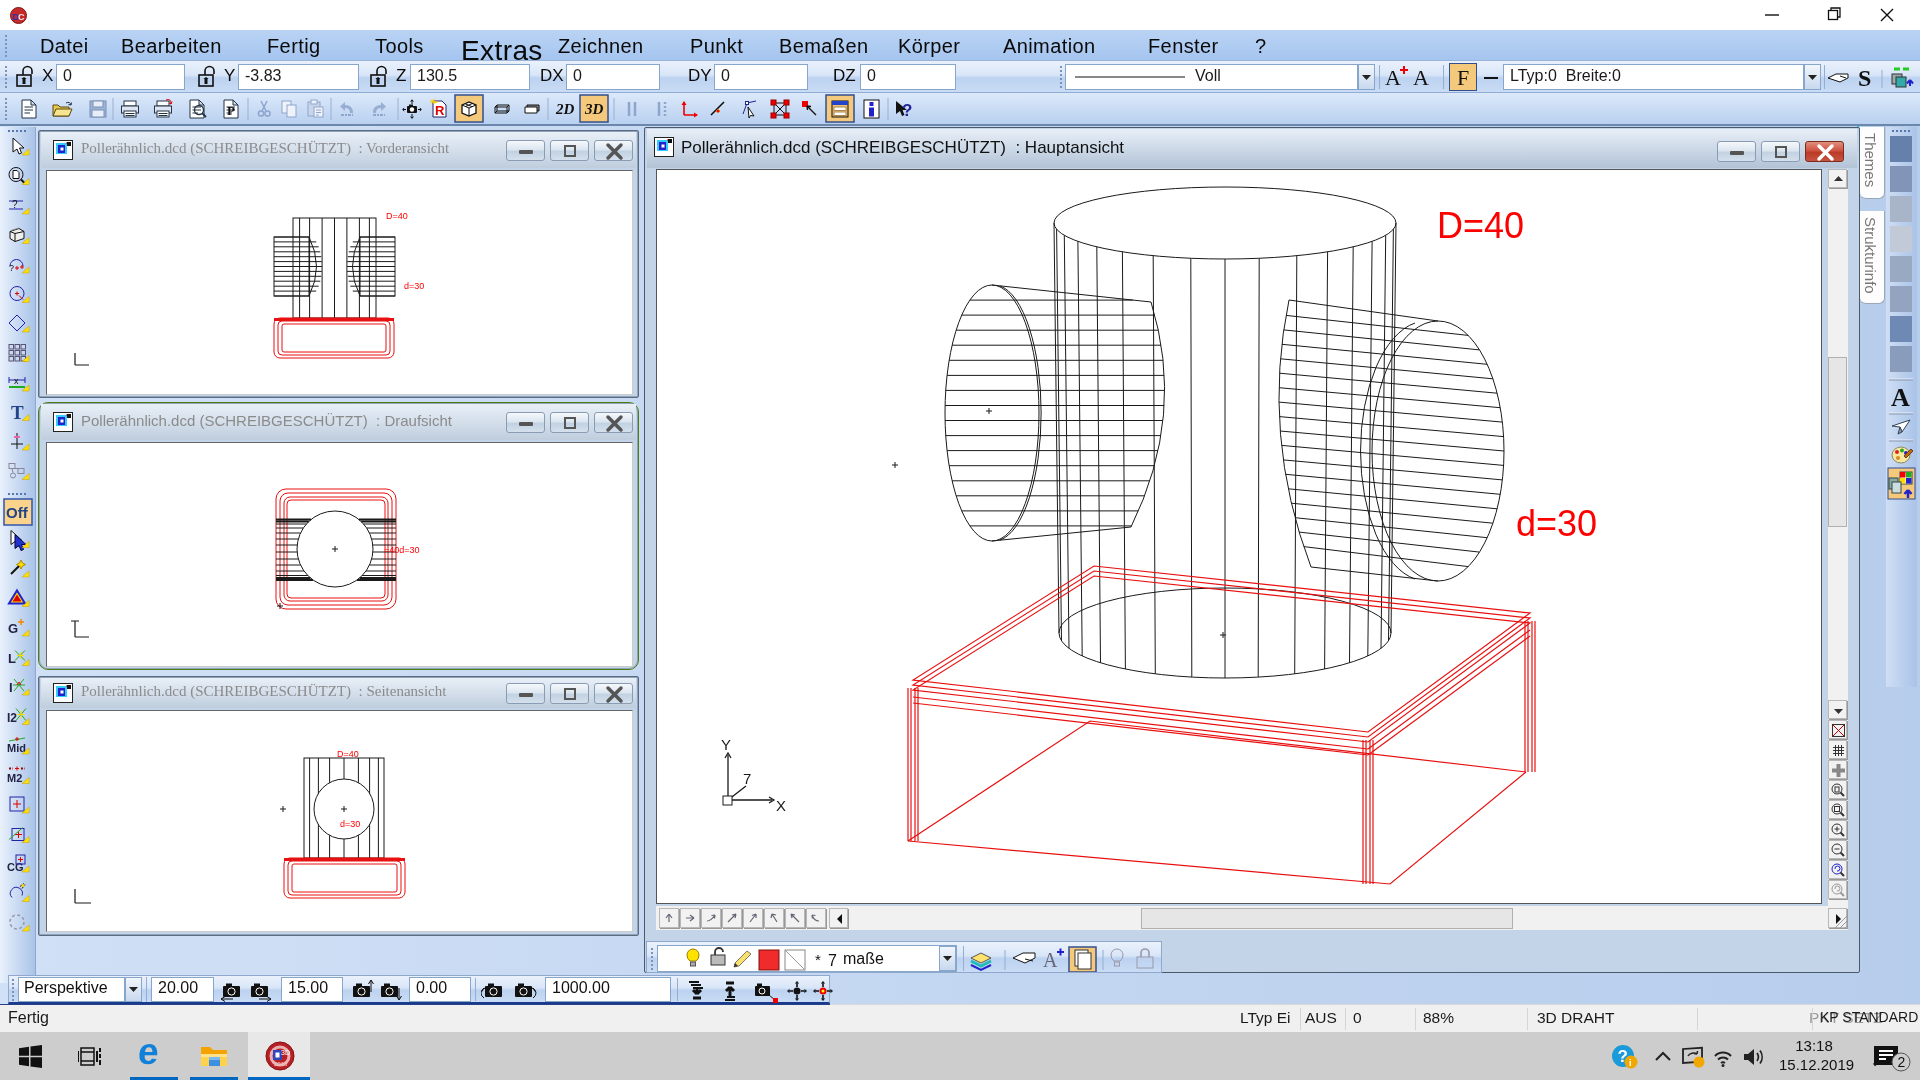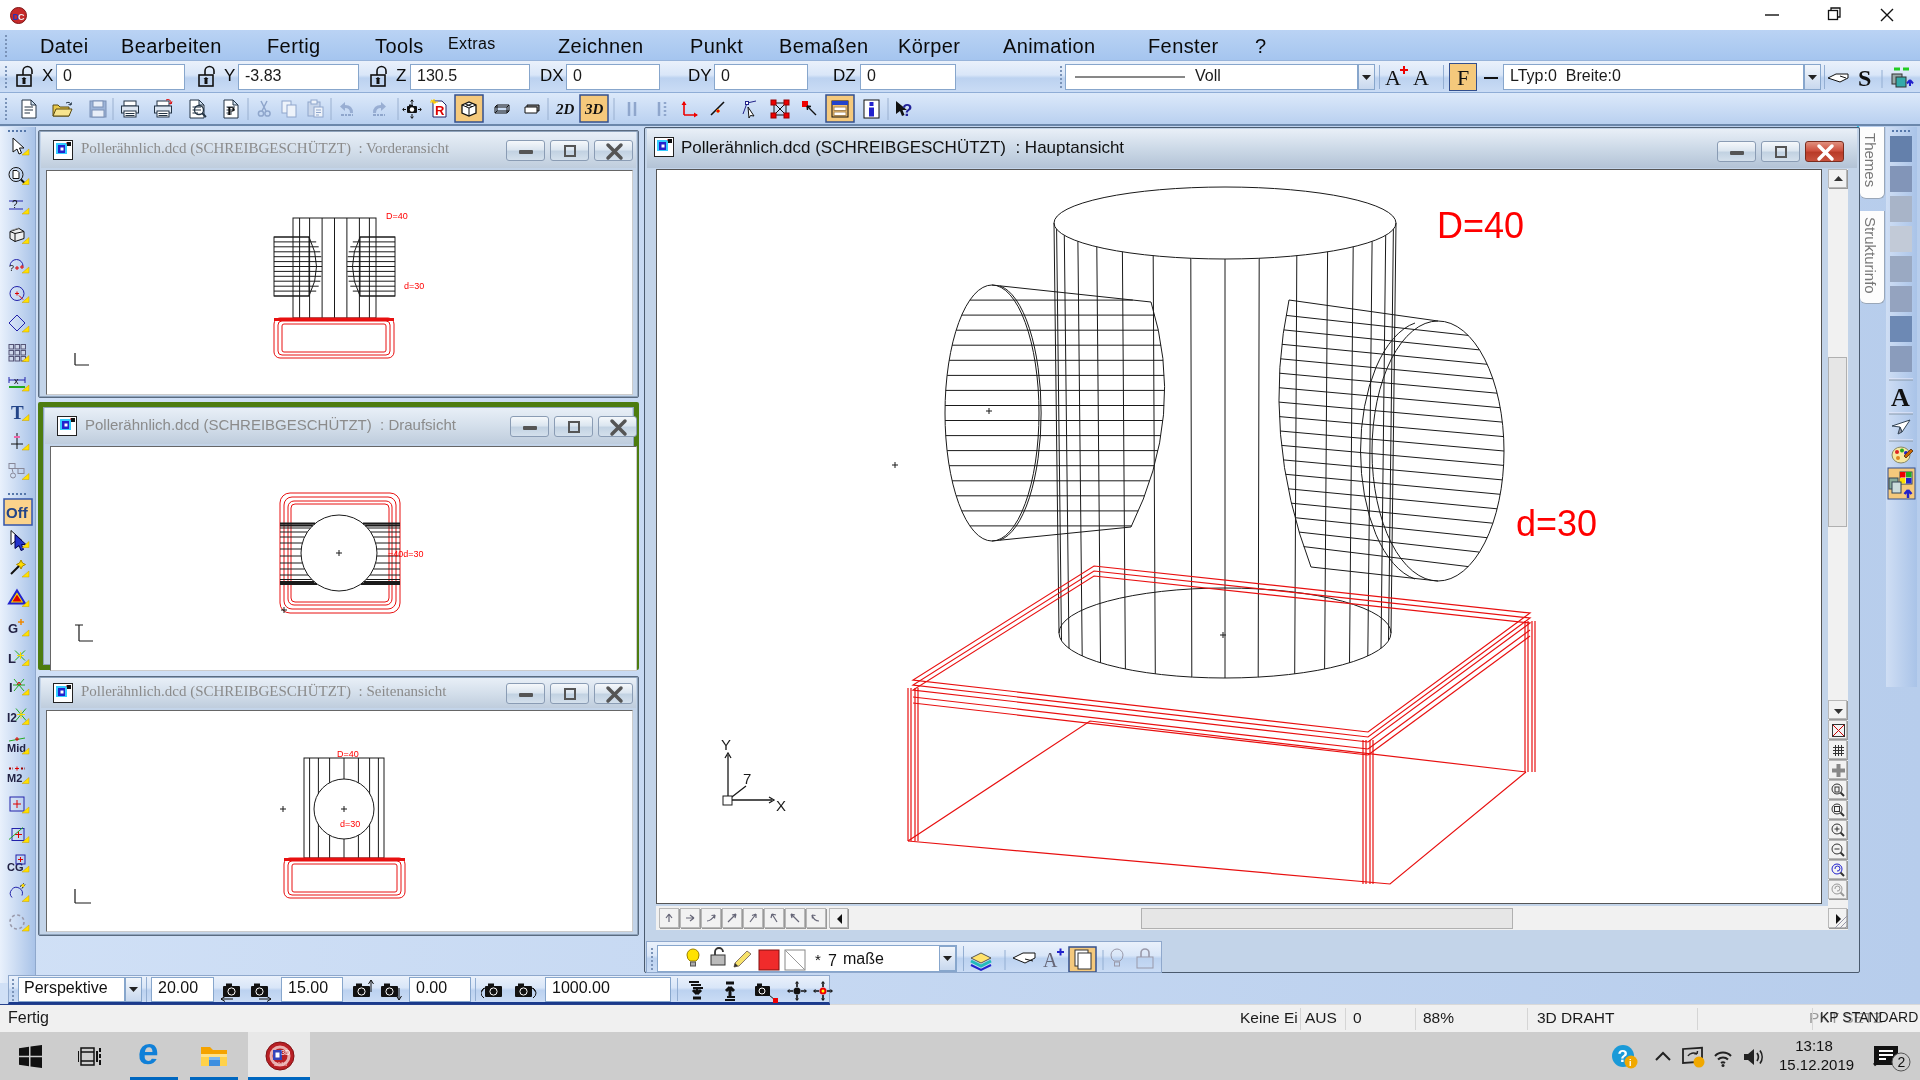--- a/index.html
+++ b/index.html
@@ -21,21 +21,21 @@
         <path d="M73 10.5 V8 H82 V17 H79.5" fill="none" stroke="#111" stroke-width="1.3"></path>
         <path d="M123 9 L135 21 M135 9 L123 21" stroke="#111" stroke-width="1.4"></path>
       </svg>
     </div>
     <div class="abs" style="left:0;top:30px;width:1920px;height:31px;background:linear-gradient(#bad3f4,#a5c5ef);border-bottom:1px solid #98b4da">
       <div class="abs grip" style="left:5px;top:5px"></div>
       <div class="abs" style="left:40px;top:5px;font-size:20px;letter-spacing:0.4px;color:#0a0a0a">Datei</div>
       <div class="abs" style="left:121px;top:5px;font-size:20px;letter-spacing:0.4px;color:#0a0a0a">Bearbeiten</div>
       <div class="abs" style="left:267px;top:5px;font-size:20px;letter-spacing:0.4px;color:#0a0a0a">Fertig</div>
       <div class="abs" style="left:375px;top:5px;font-size:20px;letter-spacing:0.4px;color:#0a0a0a">Tools</div>
-      <div class="abs" style="left:448px;top:5px;font-size:16px;letter-spacing:0.4px;color:#0a0a0a">Extras</div>
+      <div class="abs" style="left:461px;top:5px;font-size:28px;letter-spacing:0.4px;color:#0a0a0a">Extras</div>
       <div class="abs" style="left:558px;top:5px;font-size:20px;letter-spacing:0.4px;color:#0a0a0a">Zeichnen</div>
       <div class="abs" style="left:690px;top:5px;font-size:20px;letter-spacing:0.4px;color:#0a0a0a">Punkt</div>
       <div class="abs" style="left:779px;top:5px;font-size:20px;letter-spacing:0.4px;color:#0a0a0a">Bemaßen</div>
       <div class="abs" style="left:898px;top:5px;font-size:20px;letter-spacing:0.4px;color:#0a0a0a">Körper</div>
       <div class="abs" style="left:1003px;top:5px;font-size:20px;letter-spacing:0.4px;color:#0a0a0a">Animation</div>
       <div class="abs" style="left:1148px;top:5px;font-size:20px;letter-spacing:0.4px;color:#0a0a0a">Fenster</div>
       <div class="abs" style="left:1255px;top:5px;font-size:20px;letter-spacing:0.4px;color:#0a0a0a">?</div>
     </div>
     <div class="abs tbtop" style="left:0;top:61px;width:1920px;height:32px;border-bottom:1px solid #8fadd6">
       <div class="abs grip" style="left:5px;top:5px"></div>
@@ -729,21 +729,21 @@
           <path d="M 313 66 Q 298 95.5 313 125" stroke="#1a1a1a" stroke-width="1" fill="none"></path>
           <rect x="227" y="147" width="120" height="40" rx="6" stroke="#e81010" stroke-width="1" fill="none"></rect>
           <rect x="231" y="150" width="112" height="34" rx="4" stroke="#e81010" stroke-width="1" fill="none"></rect>
           <rect x="235" y="153" width="104" height="28" rx="2" stroke="#e81010" stroke-width="1" fill="none"></rect>
           <line x1="227" y1="148.5" x2="347" y2="148.5" stroke="#e81010" stroke-width="3"></line>
           <text x="339" y="48" font-size="9" fill="#f00" font-family="Liberation Sans, sans-serif">D=40</text>
           <text x="357" y="118" font-size="9" fill="#f00" font-family="Liberation Sans, sans-serif">d=30</text>
           <path d="M 28 182 V 194 M 28 194 H 42" stroke="#1a1a1a" stroke-width="1.2" fill="none"></path>
         </svg></div>
     </div>
-    <div style="position:absolute;left:38px;top:402px;width:601px;height:268px;background:#c3d4e9;border:5px solid #4d7c0f;box-shadow:0 0 0 1px #8fa3bb inset;border-radius:2px">
+    <div style="position:absolute;left:38px;top:402px;width:601px;height:268px;background:#c3d4e9;border:1px solid #4d7c0f;box-shadow:0 0 0 1px #8fa3bb inset;border-radius:10px">
       <div style="position:absolute;left:2px;top:1px;right:2px;height:36px;background:linear-gradient(#e8eff7,#d4dfeb 50%,#bfcddd)">
         <div style="position:absolute;left:12px;top:8px;width:20px;height:20px;background:#fff;border:1px solid #222"><svg width="18" height="18">
             <rect x="2" y="2" width="11" height="11" fill="#33ccff"></rect>
             <rect x="4" y="4" width="7" height="8" fill="#2222cc"></rect>
             <rect x="6.5" y="6.5" width="3" height="3" fill="#fff"></rect>
             <path d="M12 2 l2 0 0 2" stroke="#e00" fill="none"></path>
             <rect x="13" y="1" width="4" height="4" fill="#111"></rect>
           </svg></div>
         <div style="position:absolute;left:40px;top:8px;font-size:15px;color:#8b8b8b;font-family:'Liberation Sans',sans-serif;white-space:nowrap">Pollerähnlich.dcd (SCHREIBGESCHÜTZT)&nbsp; : Draufsicht</div>
       </div>
@@ -952,21 +952,21 @@
           <circle cx="10" cy="11" r="3.5" fill="#e00"></circle>
           <circle cx="10" cy="11" r="1.5" fill="#ff0"></circle>
           <path d="M10 2 V7 M10 15 V20 M1 11 H6 M14 11 H19" stroke="#111" stroke-width="1.6"></path>
           <path d="M8.5 3.5 L10 1.5 L11.5 3.5 M8.5 18.5 L10 20.5 L11.5 18.5 M2.5 9.5 L0.5 11 L2.5 12.5 M17.5 9.5 L19.5 11 L17.5 12.5" stroke="#111" fill="none"></path>
         </g>
       </svg>
     </div>
     <div class="abs" style="left:0;top:1004px;width:1920px;height:28px;background:#f0f0f0;border-top:1px solid #d9d9d9">
       <div class="abs" style="left:0;top:-1px;width:830px;height:1px;background:#26418c"></div>
       <div class="abs" style="left:8px;top:4px;font-size:16px;color:#1a1a1a">Fertig</div>
-      <div class="abs" style="left:1240px;top:4px;font-size:15.5px;color:#1a1a1a">Keine Ei</div>
+      <div class="abs" style="left:1240px;top:4px;font-size:15.5px;color:#1a1a1a">LTyp Ei</div>
       <div class="abs" style="left:1305px;top:4px;font-size:15.5px;color:#1a1a1a">AUS</div>
       <div class="abs" style="left:1353px;top:4px;font-size:15.5px;color:#1a1a1a">0</div>
       <div class="abs" style="left:1423px;top:4px;font-size:15.5px;color:#1a1a1a">88%</div>
       <div class="abs" style="left:1537px;top:4px;font-size:15.5px;color:#1a1a1a">3D DRAHT</div>
       <div class="abs" style="left:1809px;top:4px;font-size:15.5px;color:#9a9a9a">PKT SETZ</div>
       <div class="abs" style="left:1820px;top:4px;font-size:14px;color:#1a1a1a">KP STANDARD</div>
       <div class="abs" style="left:1300px;top:3px;width:1px;height:22px;background:#d5d5d5"></div>
       <div class="abs" style="left:1345px;top:3px;width:1px;height:22px;background:#d5d5d5"></div>
       <div class="abs" style="left:1415px;top:3px;width:1px;height:22px;background:#d5d5d5"></div>
       <div class="abs" style="left:1527px;top:3px;width:1px;height:22px;background:#d5d5d5"></div>

